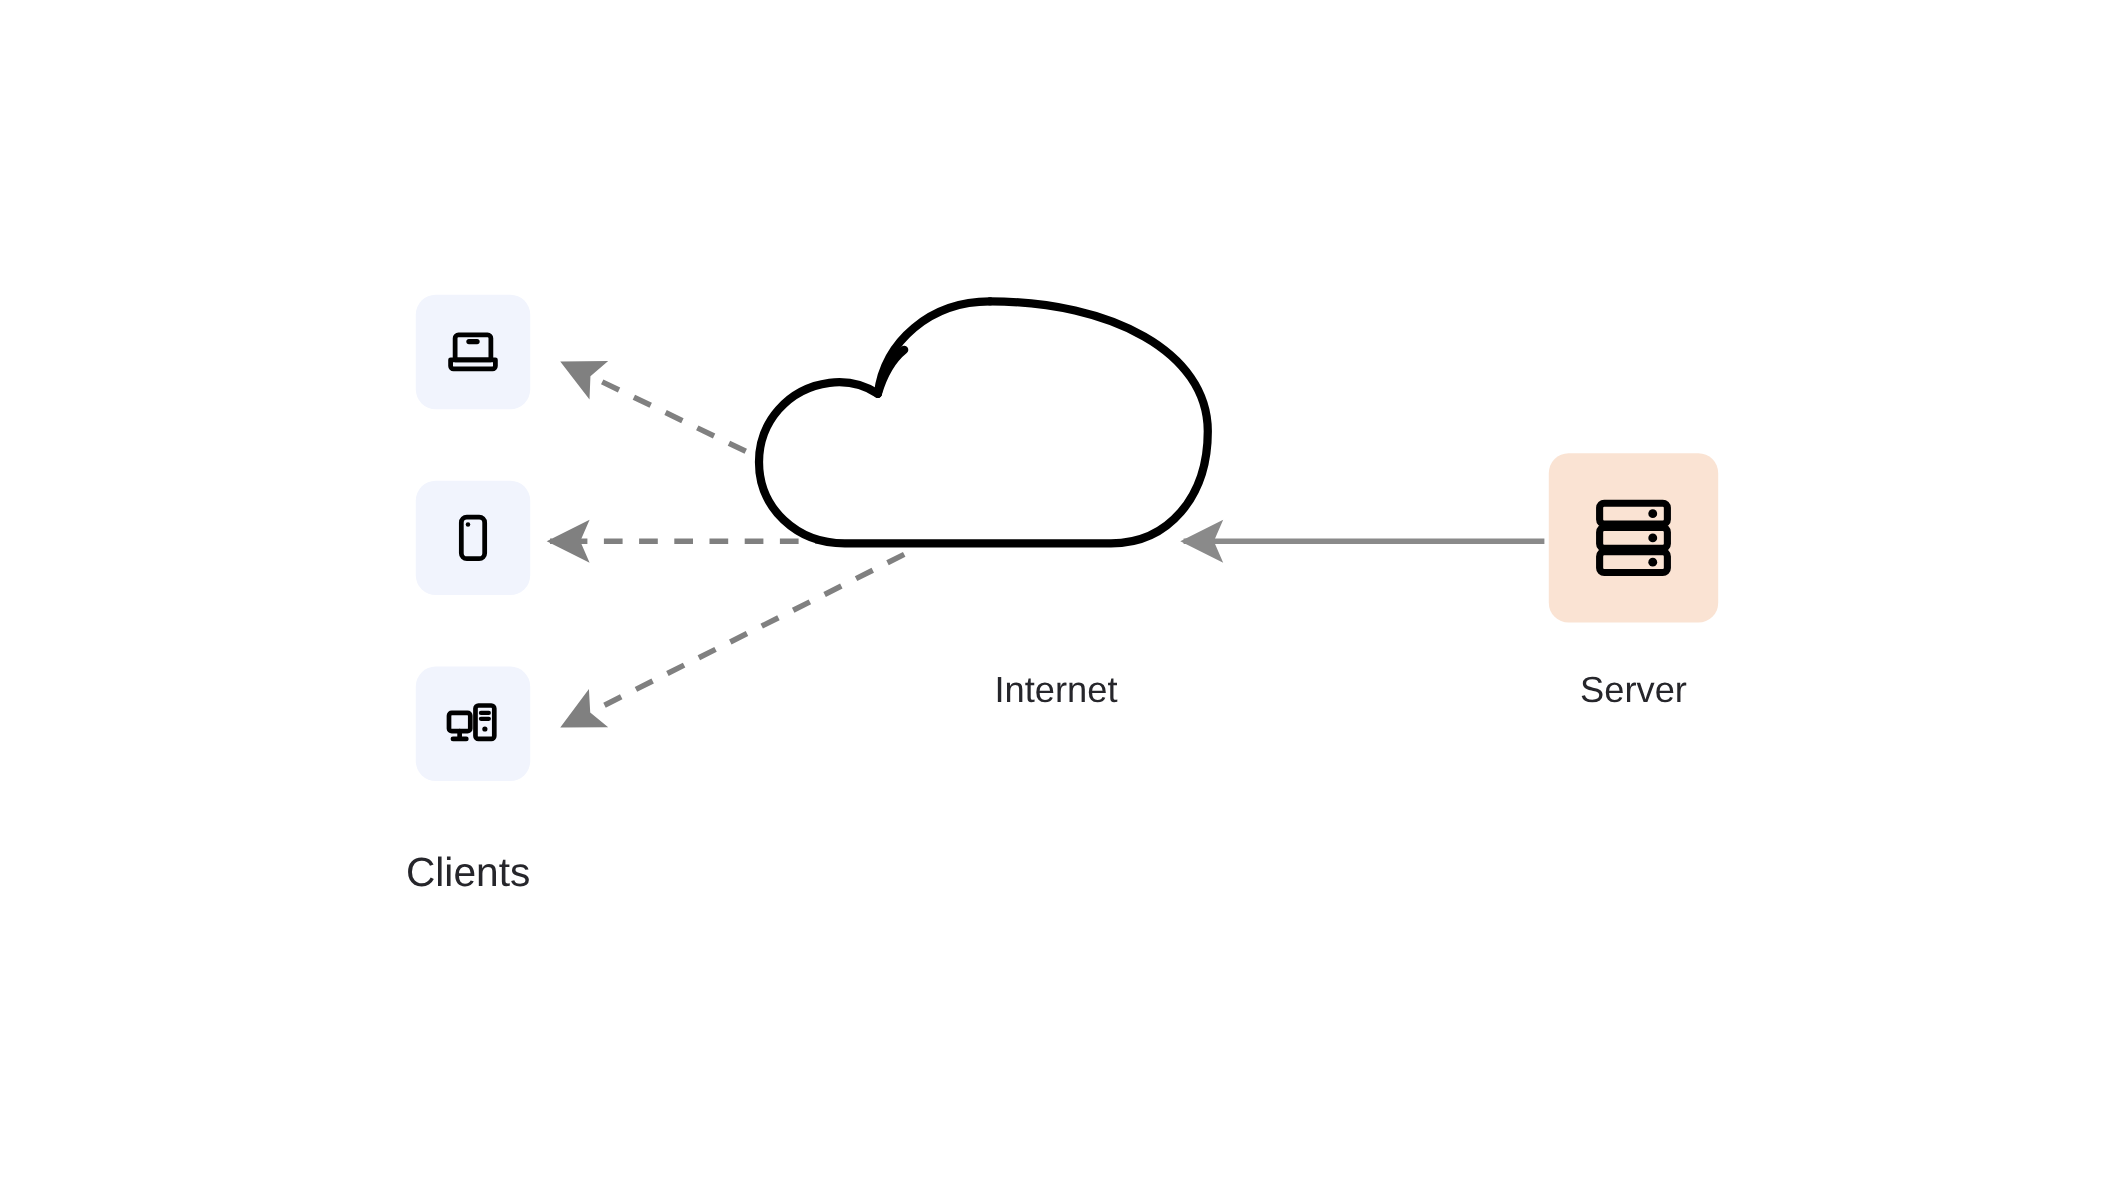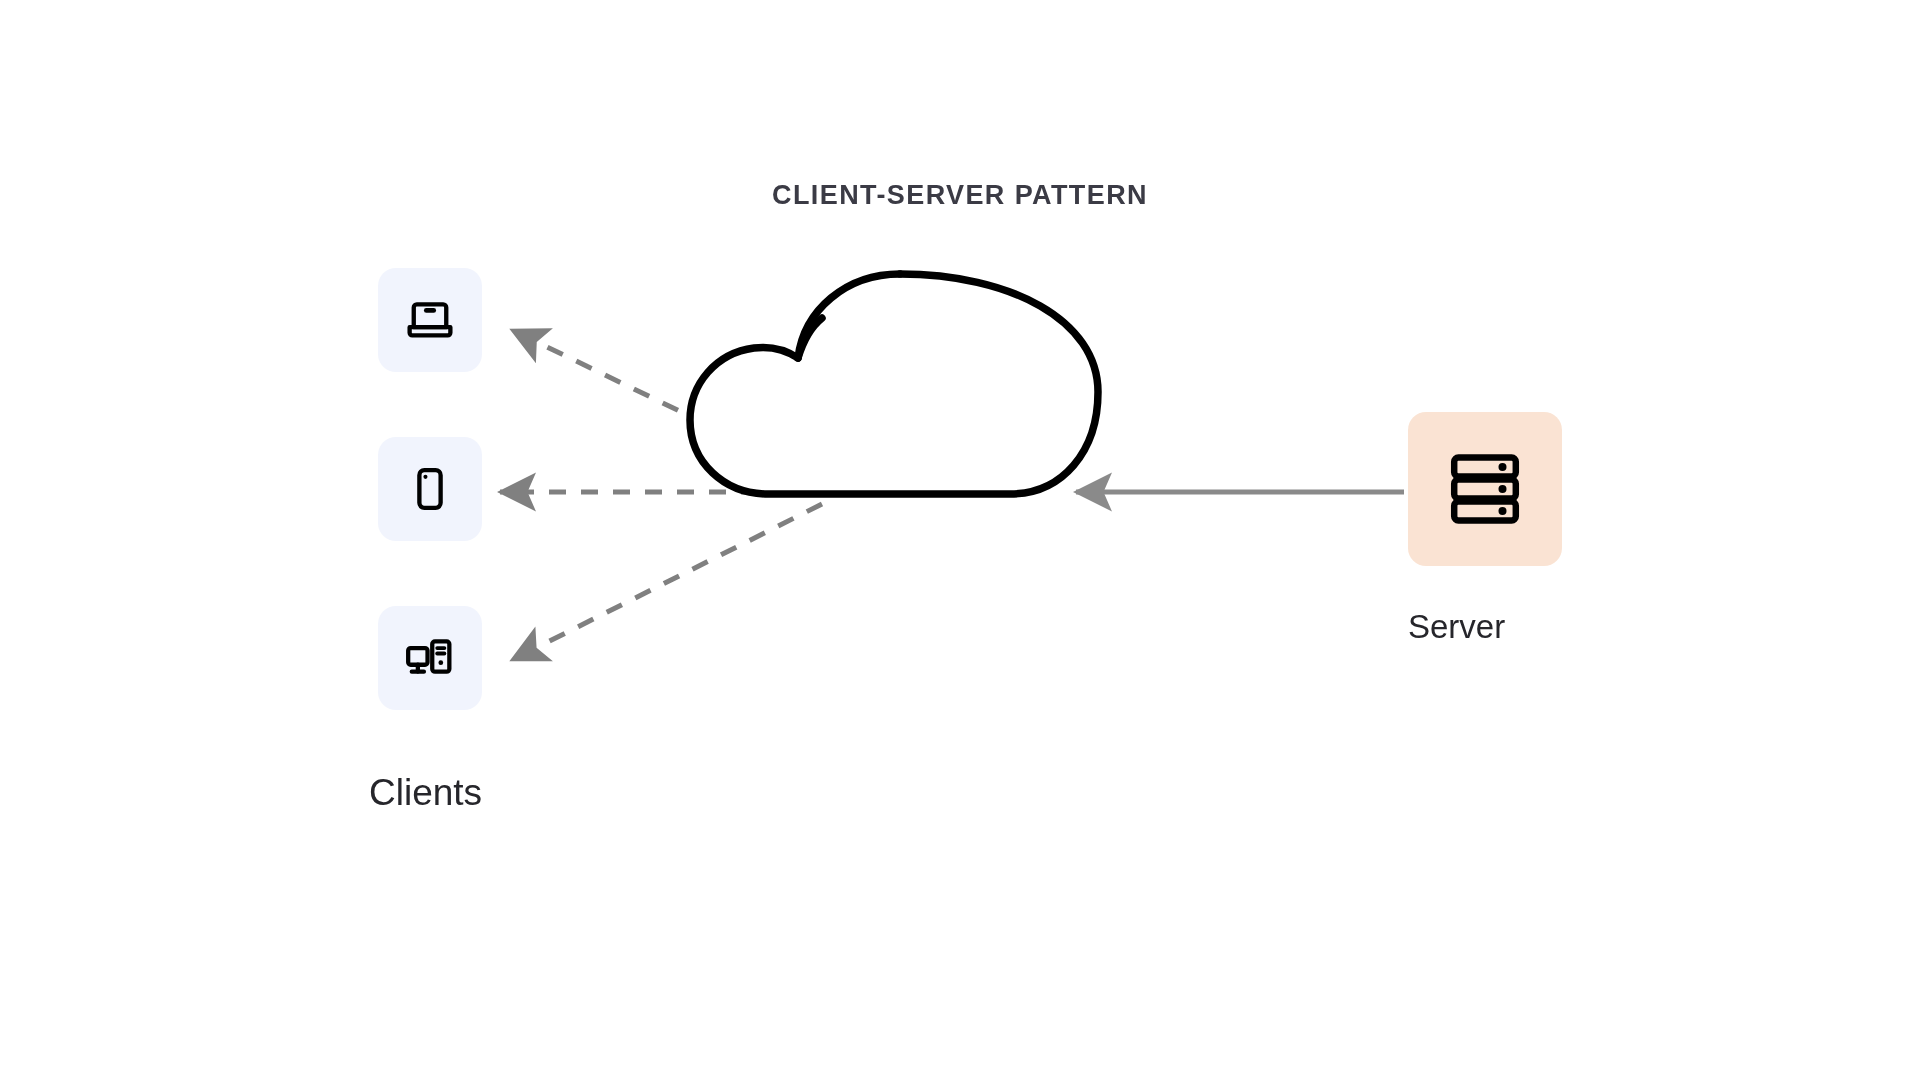--- a/index.html
+++ b/index.html
@@ -64,41 +64,41 @@
     left: 0;
     top: 608px;
     width: 1920px;
     text-align: center;
     font-size: 33px;
   }
   .label-internet span { display: inline-block; }
   .label-server {
     top: 608px;
     font-size: 33px;
+    text-align: center;
   }
   .label-clients {
     left: 369px;
     top: 772px;
     font-size: 37px;
   }
   svg.edges {
     position: absolute;
     left: 0;
     top: 0;
     width: 1920px;
     height: 1080px;
     pointer-events: none;
   }
 </style>
 </head>
 <body>
 
 <div id="canvas">
 
-  <div class="diagram-title">CLIENT-SERVER PATTERN</div>
 
   <svg class="edges" viewBox="0 0 1920 1080">
     <defs>
       <marker id="ah-dash" markerWidth="9" markerHeight="9" refX="7.6" refY="4.5" orient="auto" markerUnits="strokeWidth">
         <path d="M8.2,4.5 L0.4,0.6 L2.1,4.5 L0.4,8.4 Z" fill="#808080"></path>
       </marker>
       <marker id="ah-solid" markerWidth="9" markerHeight="9" refX="7.6" refY="4.5" orient="auto" markerUnits="strokeWidth">
         <path d="M8.2,4.5 L0.4,0.6 L2.1,4.5 L0.4,8.4 Z" fill="#8a8a8a"></path>
       </marker>
     </defs>
@@ -175,18 +175,21 @@
     <svg class="node-icon" width="84" height="84" viewBox="0 0 24 24" fill="none" stroke="#000000" stroke-width="1.85" stroke-linecap="round" stroke-linejoin="round">
       <rect x="3.2" y="3.0" width="17.6" height="5.4" rx="1.2"></rect>
       <circle cx="17.0" cy="5.7" r="1.15" fill="#000000" stroke="none"></circle>
       <rect x="3.2" y="9.3" width="17.6" height="5.4" rx="1.2"></rect>
       <circle cx="17.0" cy="12.0" r="1.15" fill="#000000" stroke="none"></circle>
       <rect x="3.2" y="15.6" width="17.6" height="5.4" rx="1.2"></rect>
       <circle cx="17.0" cy="18.3" r="1.15" fill="#000000" stroke="none"></circle>
     </svg>
   </div>
 
+  <div class="node-label label-internet">
+    <span>Internet</span>
+  </div>
 
   <div class="node-label label-server" style="left:1408px; width:154px;">Server</div>
 
   <div class="node-label label-clients">Clients</div>
 
 </div>
 
 </body></html>

